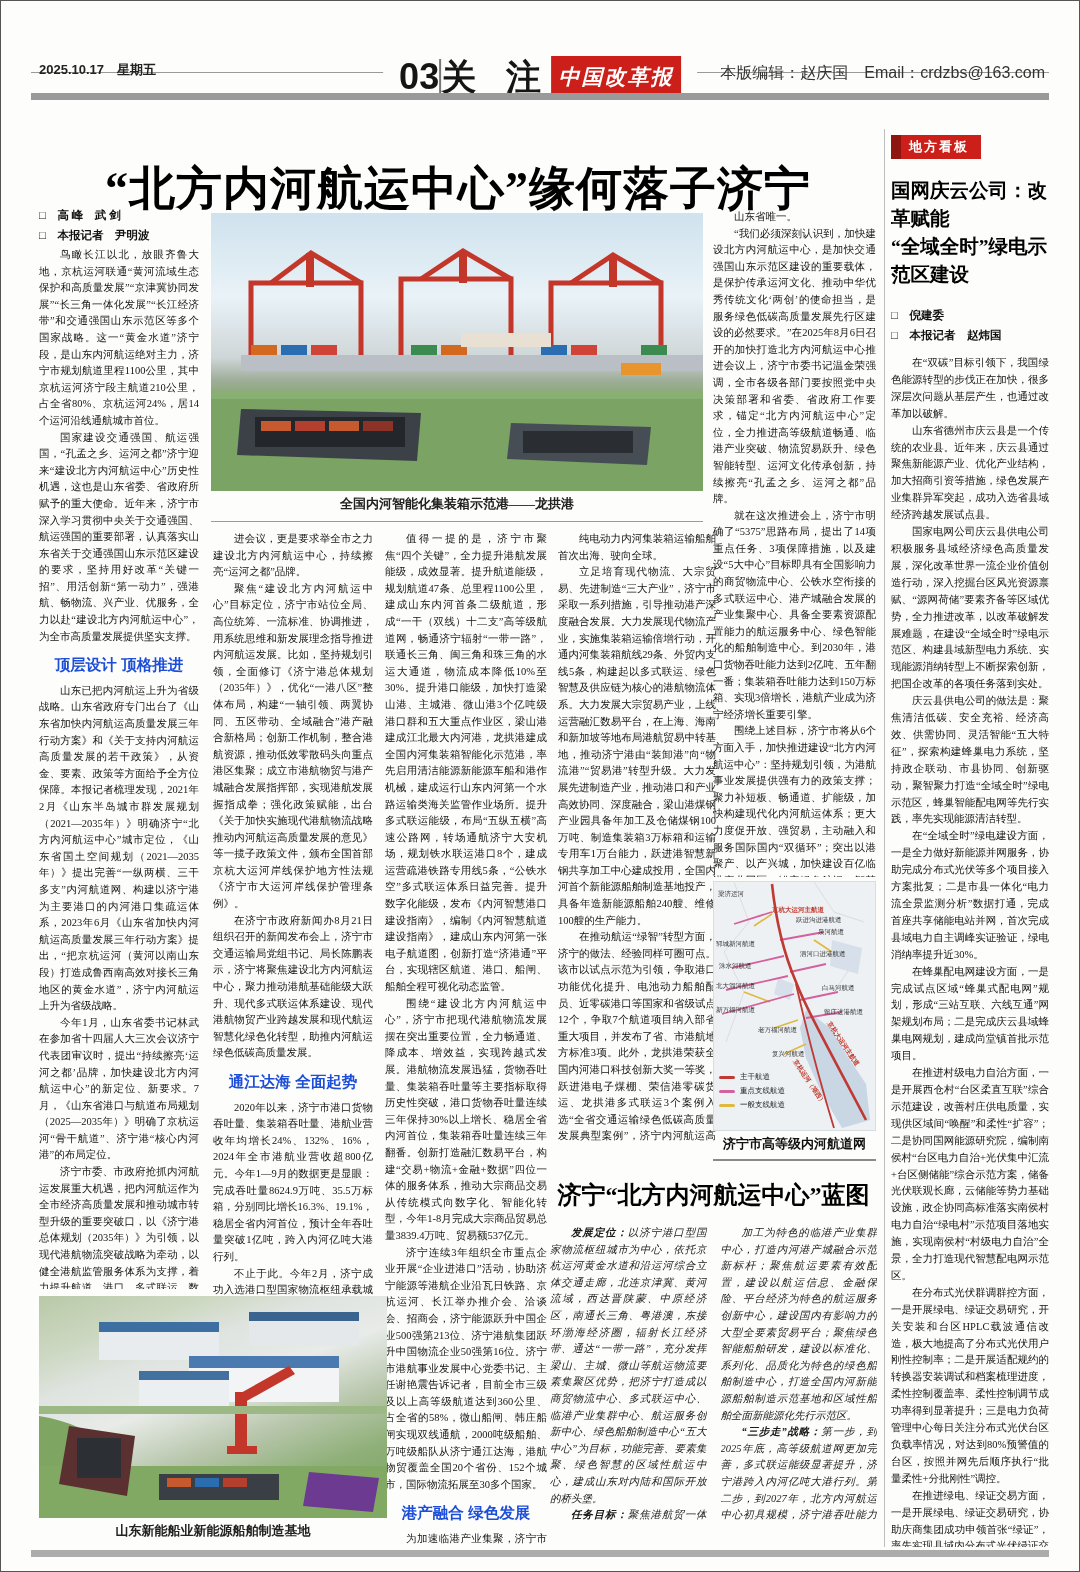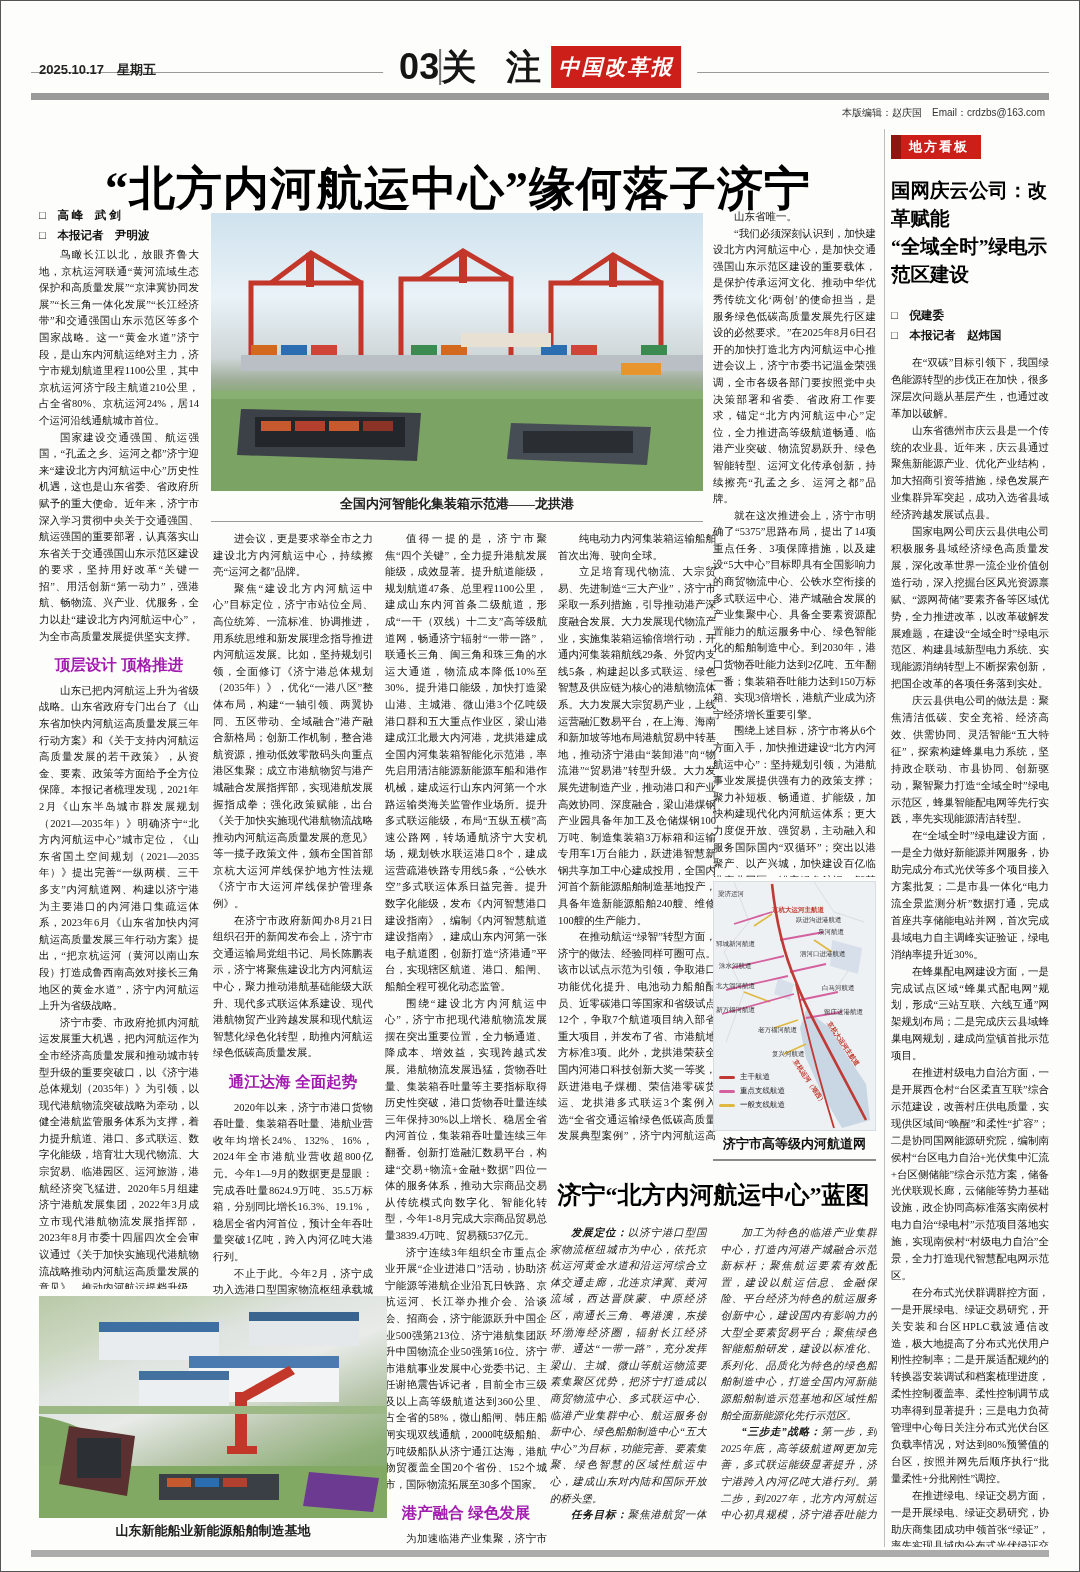--- a/index.html
+++ b/index.html
@@ -1,44 +1,44 @@
 <!DOCTYPE html>
 <html><head>
 <meta charset="utf-8">
 <style>
   html,body{margin:0;padding:0;background:#e8e8e8;}
   .page{position:relative;width:1080px;height:1572px;margin:0 auto;background:#fdfdfc;
         border:1px solid #555;box-sizing:border-box;overflow:hidden;
         font-family:"Liberation Serif","DejaVu Serif",serif;color:#111;}
   
   .head-rule{position:absolute;left:30px;right:30px;top:71px;height:1px;background:#9a9a9a;}
-  .masthead{position:absolute;left:50%;transform:translateX(-50%);top:38px;height:56px;
+  .masthead{position:absolute;left:50%;transform:translateX(-50%);top:48px;height:56px;
             display:flex;align-items:center;background:#fdfdfc;padding:0 16px;}
   .pagenum{font-family:"Liberation Sans","DejaVu Sans",sans-serif;font-weight:bold;font-size:36px;color:#151515;}
   .mast-vline{width:2px;height:36px;background:#777;}
   .section-title{font-family:"Liberation Sans","DejaVu Sans",sans-serif;font-weight:bold;font-size:35px;
                  letter-spacing:10px;color:#151515;}
   .paper-logo{background:#cc1f1a;color:#fff;font-weight:bold;font-style:italic;font-size:21px;
               width:130px;height:42px;display:flex;align-items:center;justify-content:center;
               letter-spacing:2px;}
   .date-line{position:absolute;left:38px;top:60px;font-family:"Liberation Sans",sans-serif;
              font-weight:bold;font-size:13px;color:#222;}
   .editor-line{position:absolute;right:34px;top:62px;font-family:"Liberation Sans",sans-serif;
-               font-size:10px;color:#333;margin-top:43px;}
+               font-size:16px;color:#333;}
   .thick-bar{position:absolute;left:30px;right:30px;top:92px;height:7px;background:#9a9a9a;}
   .bottom-bar{position:absolute;left:30px;right:30px;top:1549px;height:7px;background:#acacac;}
   .v-divider{position:absolute;left:883px;top:128px;width:1px;height:1418px;background:#bdbdbd;}
   
   .headline{position:absolute;left:38px;top:126px;width:838px;text-align:center;
             font-size:46px;font-weight:bold;color:#000;letter-spacing:1px;}
   .bylines{position:absolute;left:38px;top:204px;width:162px;font-size:11.5px;font-weight:bold;line-height:20px;}
   .col{position:absolute;font-size:10.5px;line-height:16.6px;text-align:justify;overflow:hidden;color:#141414;}
   .col p.para{margin:0;text-indent:2em;}
   .sec-head{font-family:"Liberation Sans","DejaVu Sans",sans-serif;font-weight:bold;font-size:15.5px;
-            text-align:center;margin:12px 0 9px;color:#a21caf;}
+            text-align:center;margin:12px 0 9px;color:#1d4ed8;}
   #col1{left:38px;top:246px;width:160px;height:1042px;}
   #col2{left:212px;top:530px;width:160px;height:764px;}
   #col3{left:384px;top:530px;width:162px;height:1026px;}
   #col4{left:557px;top:530px;width:158px;height:616px;}
   #col5{left:712px;top:208px;width:163px;height:668px;}
   
   .photo{position:absolute;overflow:hidden;}
   #photo-port{left:210px;top:212px;width:492px;height:278px;
      background:linear-gradient(180deg,#cfe2ee 0%,#e9f2f7 30%,#dfe8ec 38%,#cfd6d8 52%,#9fae9a 60%,#7fa568 68%,#8db273 84%,#6f9b5c 100%);}
   #photo-port svg,#photo-ship svg{position:absolute;left:0;top:0;}
@@ -152,20 +152,21 @@
       </g>
     </svg>
   </div>
   <div class="photo-caption" id="caption-port">全国内河智能化集装箱示范港——龙拱港</div>
 
   <div class="col" id="col1">
       <p class="para">鸟瞰长江以北，放眼齐鲁大地，京杭运河联通“黄河流域生态保护和高质量发展”“京津冀协同发展”“长三角一体化发展”“长江经济带”和交通强国山东示范区等多个国家战略。这一“黄金水道”济宁段，是山东内河航运绝对主力，济宁市规划航道里程1100公里，其中京杭运河济宁段主航道210公里，占全省80%、京杭运河24%，居14个运河沿线通航城市首位。</p>
       <p class="para">国家建设交通强国、航运强国，“孔孟之乡、运河之都”济宁迎来“建设北方内河航运中心”历史性机遇，这也是山东省委、省政府所赋予的重大使命。近年来，济宁市深入学习贯彻中央关于交通强国、航运强国的重要部署，认真落实山东省关于交通强国山东示范区建设的要求，坚持用好改革“关键一招”、用活创新“第一动力”，强港航、畅物流、兴产业、优服务，全力以赴“建设北方内河航运中心”，为全市高质量发展提供坚实支撑。</p>
       <div class="sec-head">顶层设计 顶格推进</div>
       <p class="para">山东已把内河航运上升为省级战略。山东省政府专门出台了《山东省加快内河航运高质量发展三年行动方案》和《关于支持内河航运高质量发展的若干政策》，从资金、要素、政策等方面给予全方位保障。本报记者梳理发现，2021年2月《山东半岛城市群发展规划（2021—2035年）》明确济宁“北方内河航运中心”城市定位，《山东省国土空间规划（2021—2035年）》提出完善“一纵两横、三干多支”内河航道网、构建以济宁港为主要港口的内河港口集疏运体系，2023年6月《山东省加快内河航运高质量发展三年行动方案》提出，“把京杭运河（黄河以南山东段）打造成鲁西南高效对接长三角地区的黄金水道”，济宁内河航运上升为省级战略。</p>
+      <p class="para">今年1月，山东省委书记林武在参加省十四届人大三次会议济宁代表团审议时，提出“持续擦亮‘运河之都’品牌，加快建设北方内河航运中心”的新定位、新要求。7月，《山东省港口与航道布局规划（2025—2035年）》明确了京杭运河“骨干航道”、济宁港“核心内河港”的布局定位。</p>
       <p class="para">济宁市委、市政府抢抓内河航运发展重大机遇，把内河航运作为全市经济高质量发展和推动城市转型升级的重要突破口，以《济宁港总体规划（2035年）》为引领，以现代港航物流突破战略为牵动，以健全港航监管服务体系为支撑，着力提升航道、港口、多式联运、数字化能级，培育壮大现代物流、大宗贸易、临港园区、运河旅游，港航经济突飞猛进。2020年5月组建济宁港航发展集团，2022年3月成立市现代港航物流发展指挥部，2023年8月市委十四届四次全会审议通过《关于加快实施现代港航物流战略推动内河航运高质量发展的意见》，推动内河航运提档升级、全面振兴，建设山东对内陆和国际开放的桥头堡。今年1月召开的市委十四届八次全会暨市委经济工作会议明确提出济宁“建设北方内河航运中心”的总体定位，近期市委、市政府印发的《关于加快推动北方内河航运中心建设的实施意见》进一步明确了总体发展思路。8月召开的全市加快打造北方内河航运中心推</p>
     </div>
   <div class="col" id="col2">
       <p class="para">进会议，更是要求举全市之力建设北方内河航运中心，持续擦亮“运河之都”品牌。</p>
       <p class="para">聚焦“建设北方内河航运中心”目标定位，济宁市站位全局、高位统筹、一流标准、协调推进，用系统思维和新发展理念指导推进内河航运发展。比如，坚持规划引领，全面修订《济宁港总体规划（2035年）》，优化“一港八区”整体布局，构建“一轴引领、两翼协同、五区带动、全域融合”港产融合新格局；创新工作机制，整合港航资源，推动低效零散码头向重点港区集聚；成立市港航物贸与港产城融合发展指挥部，实现港航发展握指成拳；强化政策赋能，出台《关于加快实施现代港航物流战略推动内河航运高质量发展的意见》等一揽子政策文件，颁布全国首部京杭大运河岸线保护地方性法规《济宁市大运河岸线保护管理条例》。</p>
       <p class="para">在济宁市政府新闻办8月21日组织召开的新闻发布会上，济宁市交通运输局党组书记、局长陈鹏表示，济宁将聚焦建设北方内河航运中心，聚力推动港航基础能级大跃升、现代多式联运体系建设、现代港航物贸产业跨越发展和现代航运智慧化绿色化转型，助推内河航运绿色低碳高质量发展。</p>
       <div class="sec-head">通江达海 全面起势</div>
       <p class="para">2020年以来，济宁市港口货物吞吐量、集装箱吞吐量、港航业营收年均增长24%、132%、16%，2024年全市港航业营收超800亿元。今年1—9月的数据更是显眼：完成吞吐量8624.9万吨、35.5万标箱，分别同比增长16.3%、19.1%，稳居全省内河首位，预计全年吞吐量突破1亿吨，跨入内河亿吨大港行列。</p>
       <p class="para">不止于此。今年2月，济宁成功入选港口型国家物流枢纽承载城市，港航事业再次迈上发展新台阶。目前，济宁市京杭运河通航里程、船舶运力居京杭运河14个沿线通航城市首位，运营港口泊位156个，占全省内河的55%，其中千吨级以上泊位达到103个、占全省内河的68%；梁山港列入国家储备煤基地、国家第四批多式联运示范工程，梁山港、龙拱港入选全省多式联运“一单制”试点，形成“一单制”全程物流新模式，实现铁路集装箱直接下水。</p>
     </div>

